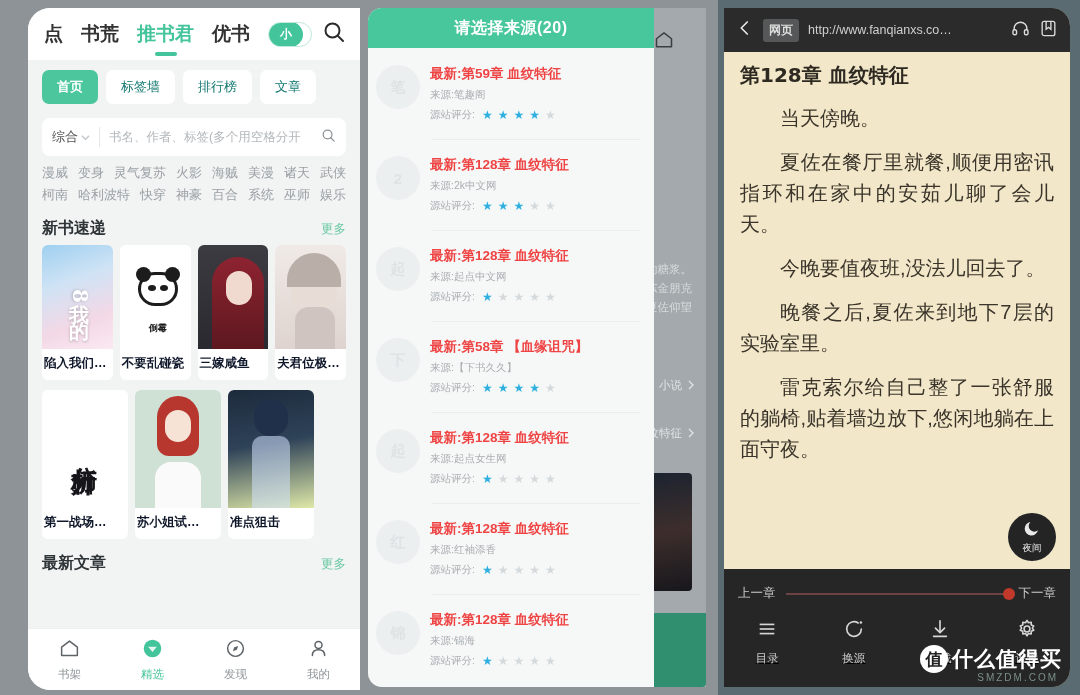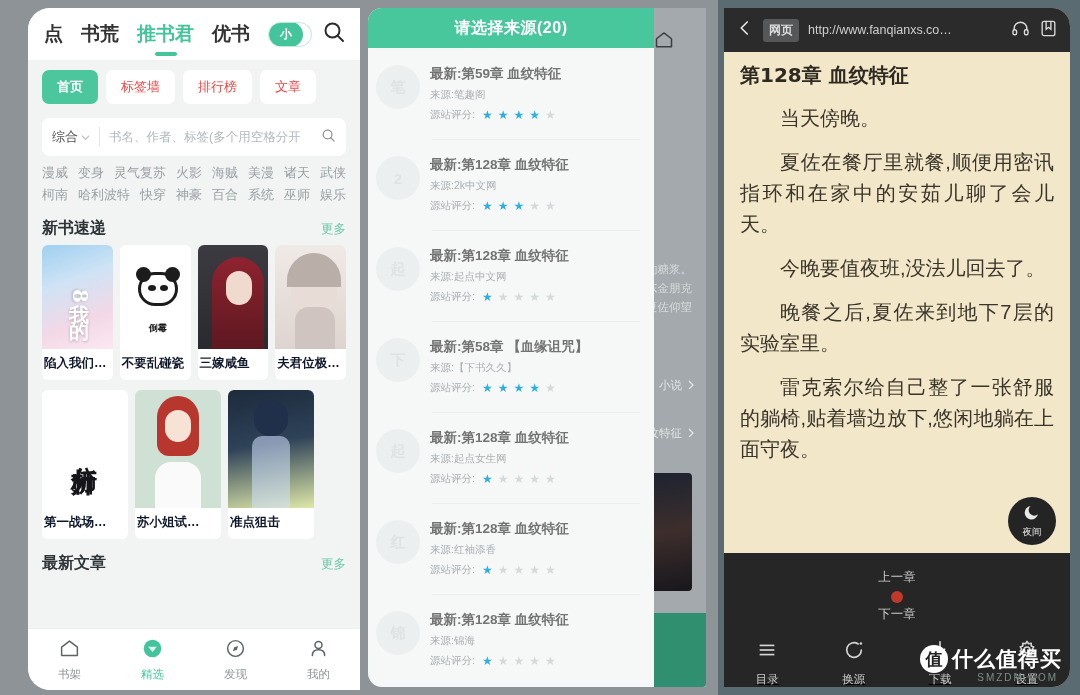--- a/index.html
+++ b/index.html
@@ -50,21 +50,21 @@
     border-radius: 13px; font-weight: bold;
   }
   .p1-toggle-off {
     color: #c5dfd6; font-size: 12px; padding: 0 11px;
     height: 25px; line-height: 25px;
   }
   .p1-search-ic { margin-left: 10px; margin-right: 2px; }
 
   .p1-subtabs { display: flex; gap: 8px; padding: 10px 14px 8px 14px; background: #f2f4f4; }
   .p1-chip {
-    background: #fff; border-radius: 7px; font-size: 13px; color: #ef4444;
+    background: #fff; border-radius: 7px; font-size: 13px; color: #0f766e;
     padding: 8px 15px; min-width: 52px; text-align: center;
   }
   .p1-chip.active { background: #4cc79d; color: #fff; font-weight: bold; }
 
   .p1-searchbox {
     margin: 6px 14px 0 14px; background: #fff; border-radius: 8px;
     display: flex; align-items: center; height: 38px; padding: 0 10px;
   }
   .p1-cat { font-size: 13px; color: #555; display: flex; align-items: center; gap: 3px; }
   .p1-divider { width: 1px; height: 20px; background: #e6e8e9; margin: 0 9px; }
@@ -150,21 +150,21 @@
   .p2-item { display: flex; align-items: flex-start; padding: 17px 10px 17px 8px; gap: 10px; position: relative; }
   .p2-item + .p2-item::before {
     content: ""; position: absolute; left: 64px; right: 14px; top: 0; height: 1px; background: #eceeee;
   }
   .p2-avatar {
     width: 44px; height: 44px; border-radius: 50%; background: #eceff0;
     flex: 0 0 44px; display: flex; align-items: center; justify-content: center;
     color: #dfe3e4; font-size: 15px; font-weight: bold;
   }
   .p2-body { flex: 1; min-width: 0; }
-  .p2-title { font-size: 13.5px; color: #737373; font-weight: bold; margin-bottom: 5px; white-space: nowrap; }
+  .p2-title { font-size: 13.5px; color: #ef4444; font-weight: bold; margin-bottom: 5px; white-space: nowrap; }
   .p2-src { font-size: 10.5px; color: #a9aeb1; margin-bottom: 6px; white-space: nowrap; }
   .p2-rate { display: flex; align-items: center; gap: 4px; font-size: 10.5px; color: #a9aeb1; }
   .p2-stars { display: flex; gap: 5px; margin-left: 3px; }
   .p2-star { font-size: 12px; color: #d4d9db; line-height: 1; }
   .p2-star.on { color: #2eafe0; }
 
   
   .panel3 { position: relative; width: 362px; height: 695px; background: #5b6b72; overflow: hidden; }
   .p3-phone {
     position: absolute; left: 6px; top: 8px; right: 10px; bottom: 8px;
@@ -189,21 +189,21 @@
     font-size: 20px; color: #3a342a; line-height: 31px; margin-bottom: 13px;
     text-indent: 2em; text-align: justify;
   }
   .p3-night {
     position: absolute; right: 14px; bottom: 8px; width: 48px; height: 48px;
     border-radius: 50%; background: #242424; color: #e8e8e8;
     display: flex; flex-direction: column; align-items: center; justify-content: center; gap: 1px;
   }
   .p3-night .lbl { font-size: 9.5px; }
   .p3-bottom { background: #262626; flex: 0 0 118px; padding: 10px 0 0 0; position: relative; }
-  .p3-seek { display: flex; align-items: center; gap: 10px; padding: 6px 14px 0 14px; flex-direction: column; }
+  .p3-seek { display: flex; align-items: center; gap: 10px; padding: 6px 14px 0 14px; }
   .p3-seek .sl { font-size: 12.5px; color: #cbcbcb; white-space: nowrap; }
   .p3-track { flex: 1; height: 2px; background: #6c4343; position: relative; }
   .p3-thumb { position: absolute; right: -6px; top: -5px; width: 12px; height: 12px; border-radius: 50%; background: #c0392b; }
   .p3-tools { display: flex; padding: 16px 0 0 0; }
   .p3-tool { flex: 1; display: flex; flex-direction: column; align-items: center; gap: 7px; text-decoration: underline; }
   .p3-tool .lbl { font-size: 11.5px; color: #cccccc; }
 
   .wm {
     position: absolute; right: 8px; bottom: 14px; display: flex; align-items: center; gap: 4px;
     pointer-events: none;

